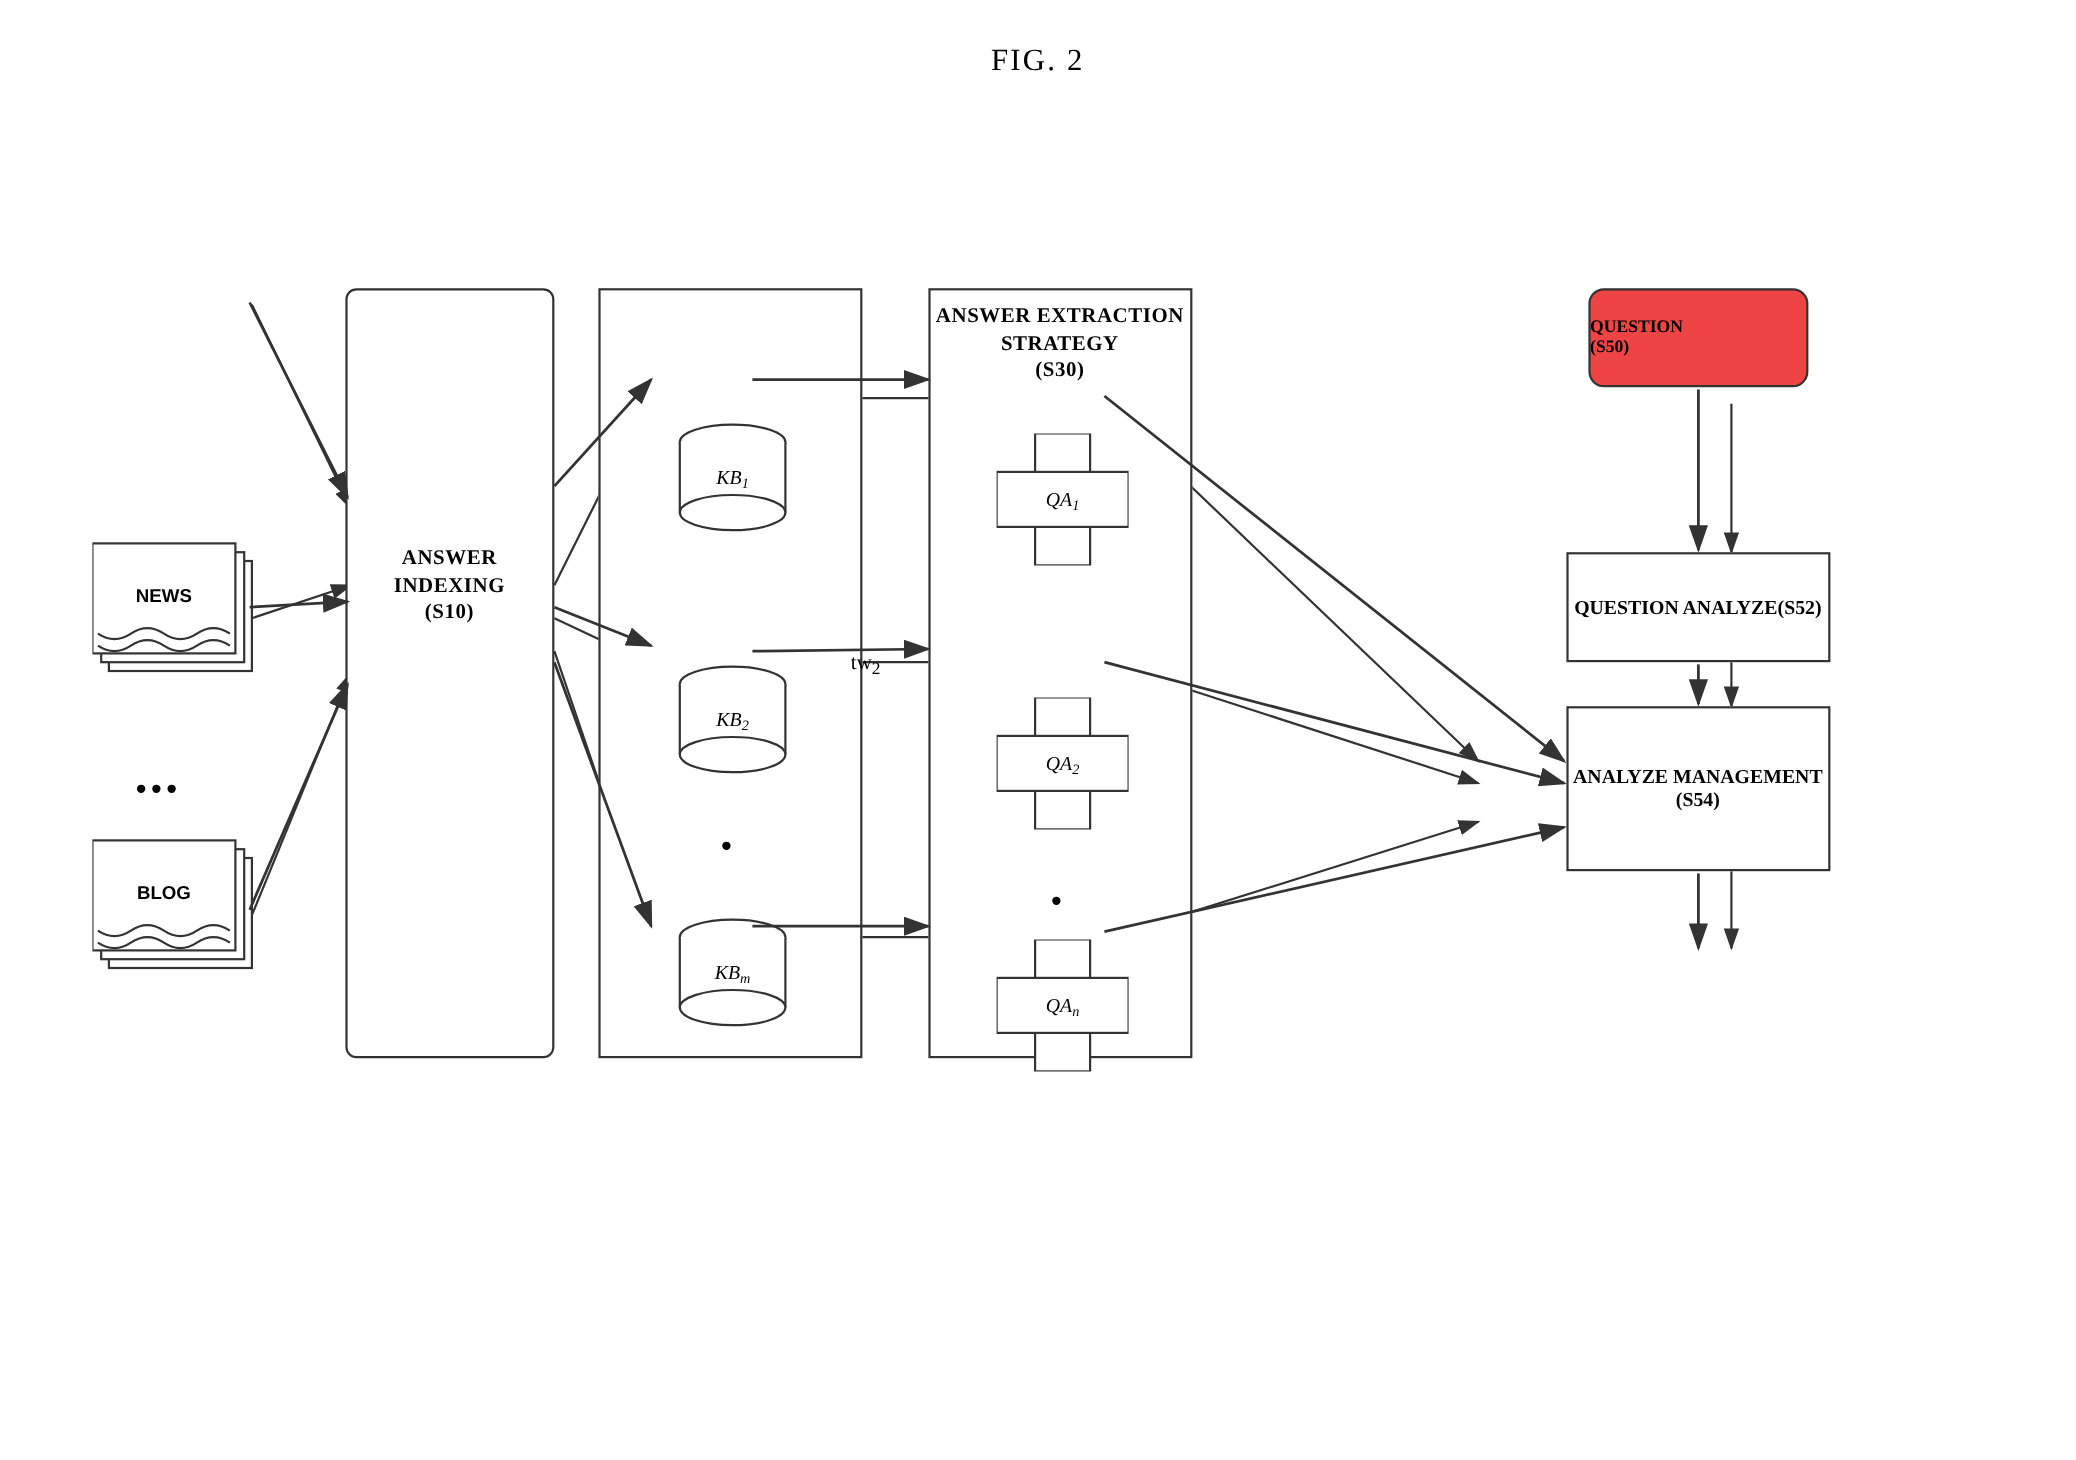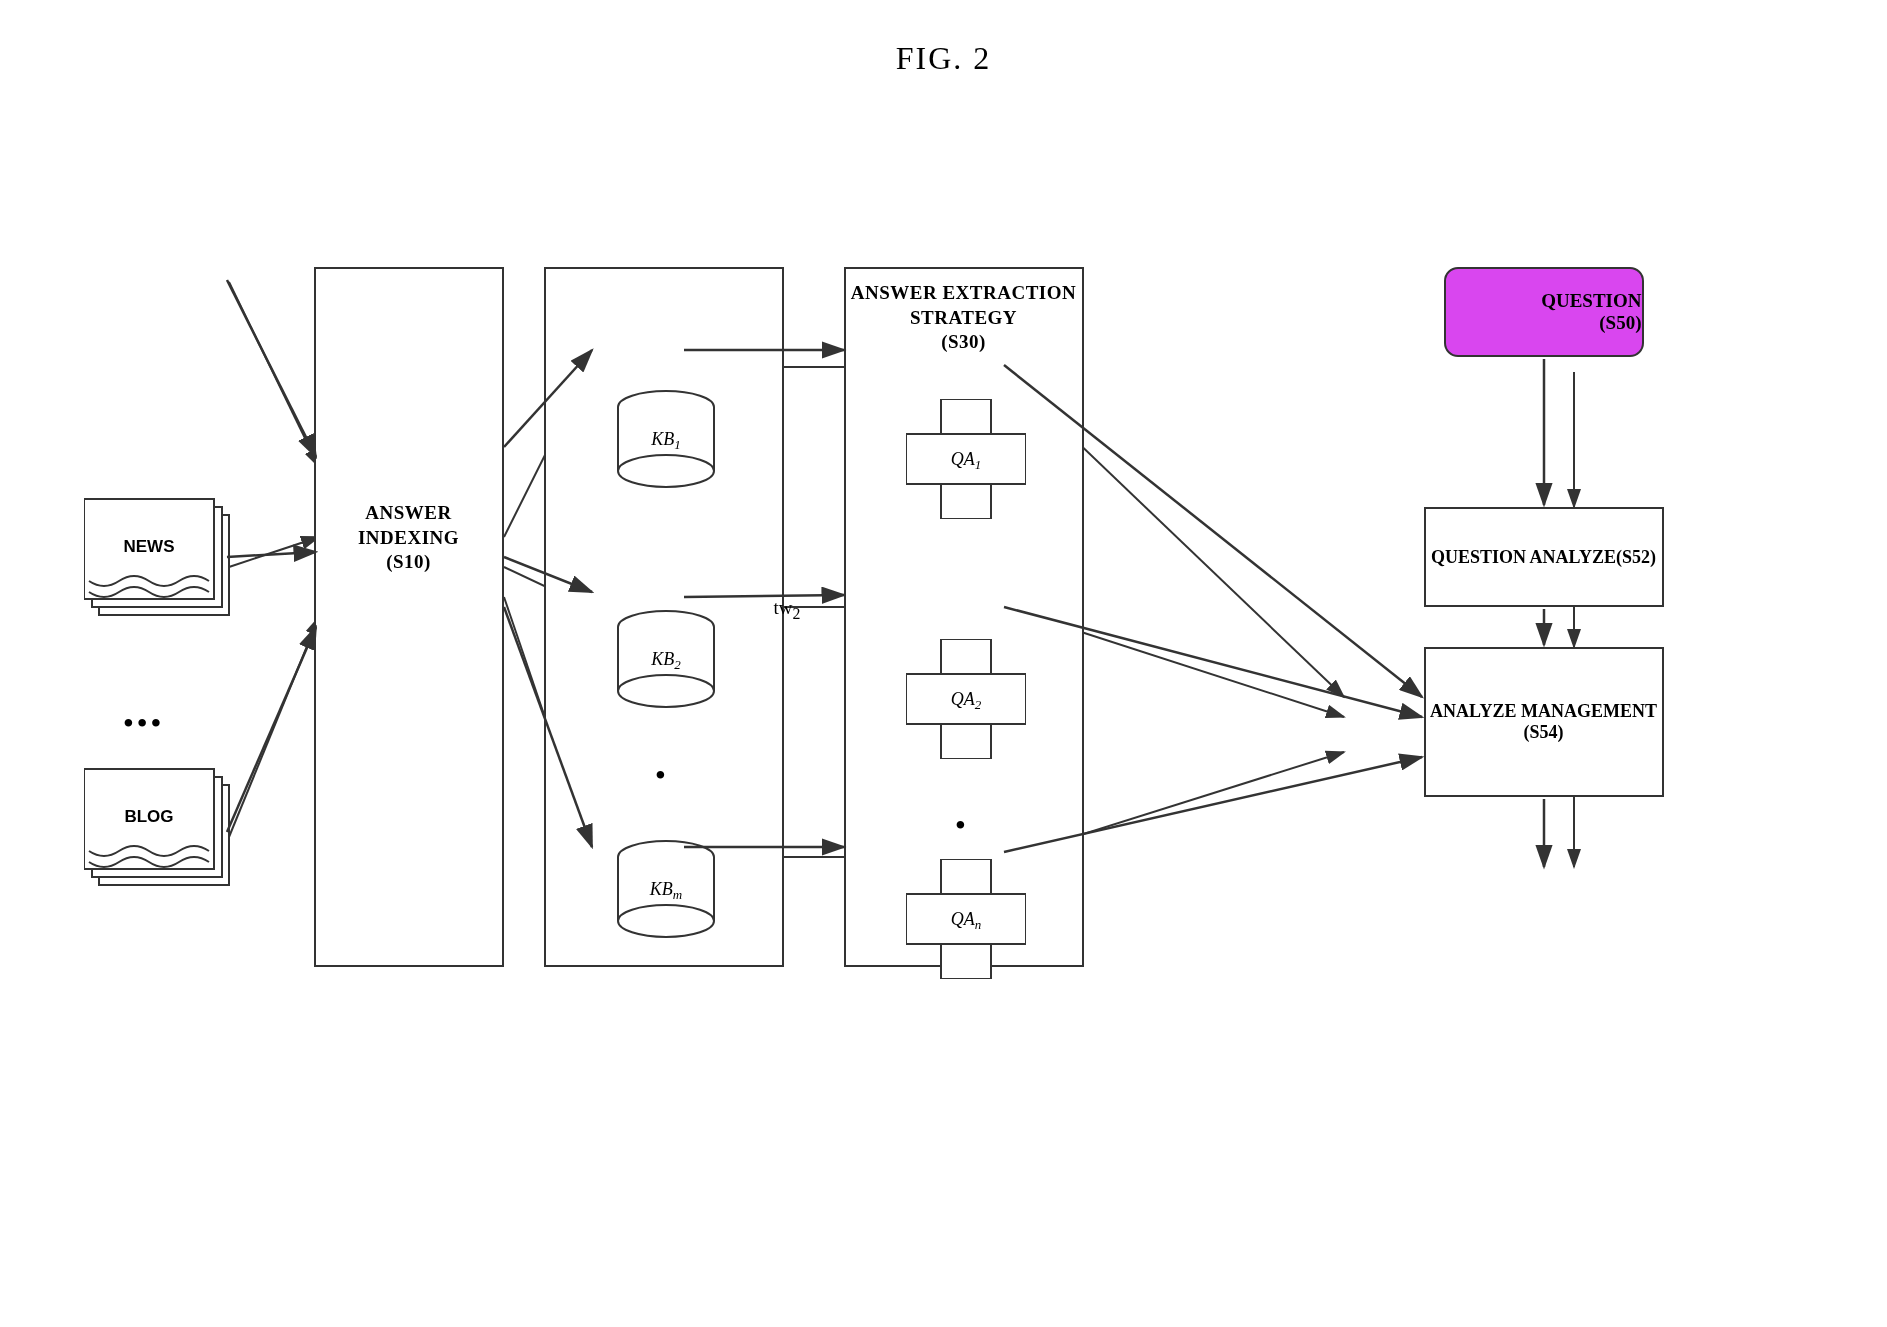--- a/index.html
+++ b/index.html
@@ -7,21 +7,21 @@
       background: #fff;
       font-family: 'Times New Roman', Times, serif;
       width: 1887px;
       height: 1327px;
       overflow: hidden;
       position: relative;
     }
 
     .fig-title {
       text-align: center;
-      font-size: 32px;
+      font-size: 28px;
       font-weight: normal;
       padding-top: 40px;
       padding-bottom: 40px;
       letter-spacing: 2px;
     }
 
     .diagram-container {
       position: relative;
       width: 1800px;
       height: 1100px;
@@ -132,21 +132,21 @@
       <rect x="8" y="10" width="130" height="100" fill="white" stroke="#333" stroke-width="2"></rect>
       <rect x="0" y="2" width="130" height="100" fill="white" stroke="#333" stroke-width="2"></rect>
       <path d="M5,95 Q20,105 35,95 Q50,85 65,95 Q80,105 95,95 Q110,85 125,95" fill="none" stroke="#333" stroke-width="2"></path>
       <path d="M5,84 Q20,94 35,84 Q50,74 65,84 Q80,94 95,84 Q110,74 125,84" fill="none" stroke="#333" stroke-width="2"></path>
       <text x="65" y="55" text-anchor="middle" font-family="Arial, sans-serif" font-size="17" font-weight="bold">BLOG</text>
     </svg>
   </div>
 
   <div class="tw-label" style="left:278px; top:600px;">tw<sub>1</sub></div>
 
-  <div class="column-box" style="left:270px; top:150px; width:190px; height:700px;">
+  <div class="column-box" style="left:270px; top:150px; width:190px; height:700px;border-radius:10px;">
     <div class="col-header" style="margin-top: 220px;">
       <span>ANSWER INDEXING</span><br>
       <span>(S10)</span>
     </div>
   </div>
 
   <div class="column-box" style="left:500px; top:150px; width:240px; height:700px;">
 
     <div style="position:absolute; top:120px; left:70px;">
       <svg width="100" height="100" viewBox="0 0 100 100">
@@ -213,21 +213,21 @@
 
     <div style="position:absolute; top:590px; left:60px;">
       <svg width="120" height="120" viewBox="0 0 120 120">
         <rect x="35" y="0" width="50" height="120" fill="white" stroke="#333" stroke-width="2"></rect>
         <rect x="0" y="35" width="120" height="50" fill="white" stroke="#333" stroke-width="2"></rect>
         <text x="60" y="66" text-anchor="middle" font-family="Times New Roman, serif" font-size="18" font-style="italic">QA<tspan font-size="13" dy="4">n</tspan></text>
       </svg>
     </div>
   </div>
 
-  <div style="position:absolute; left:1400px; top:150px; width:200px; height:90px; border:2px solid #333; border-radius:14px; background:#d946ef; display:flex; flex-direction:column; align-items:flex-end; justify-content:center; text-align:center; font-size:19px; font-weight:bold;">
+  <div style="position:absolute; left:1400px; top:150px; width:200px; height:90px; border:2px solid #333; border-radius:14px; background:#ef4444; display:flex; flex-direction:column; align-items:flex-start; justify-content:center; text-align:center; font-size:16px; font-weight:bold;">
     <span>QUESTION</span>
     <span>(S50)</span>
 
   </div>
 
   <div style="position:absolute; left:1380px; top:390px; width:240px; height:100px; border:2px solid #333; background:white; display:flex; flex-direction:row; align-items:center; justify-content:center; text-align:center; font-size:18px; font-weight:bold;">
     <span>QUESTION ANALYZE</span>
     <span>(S52)</span>
   </div>
 

